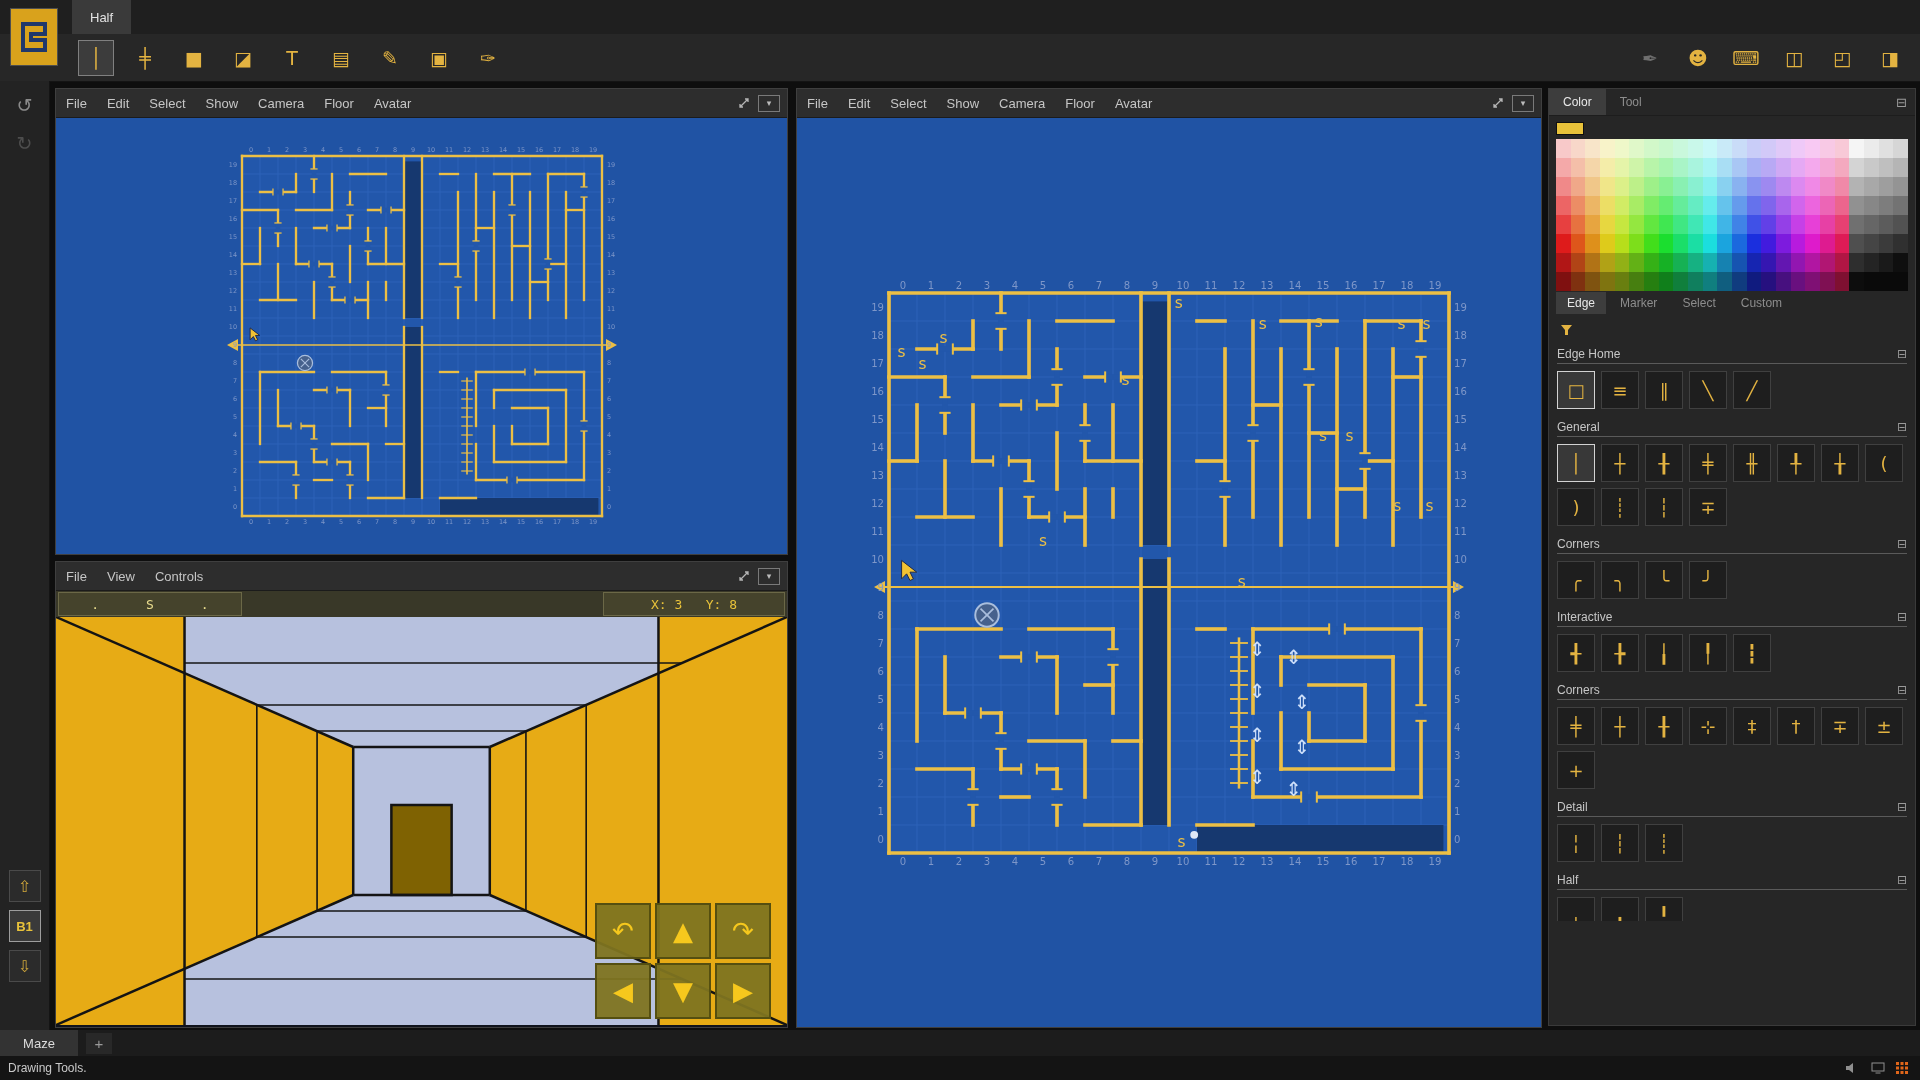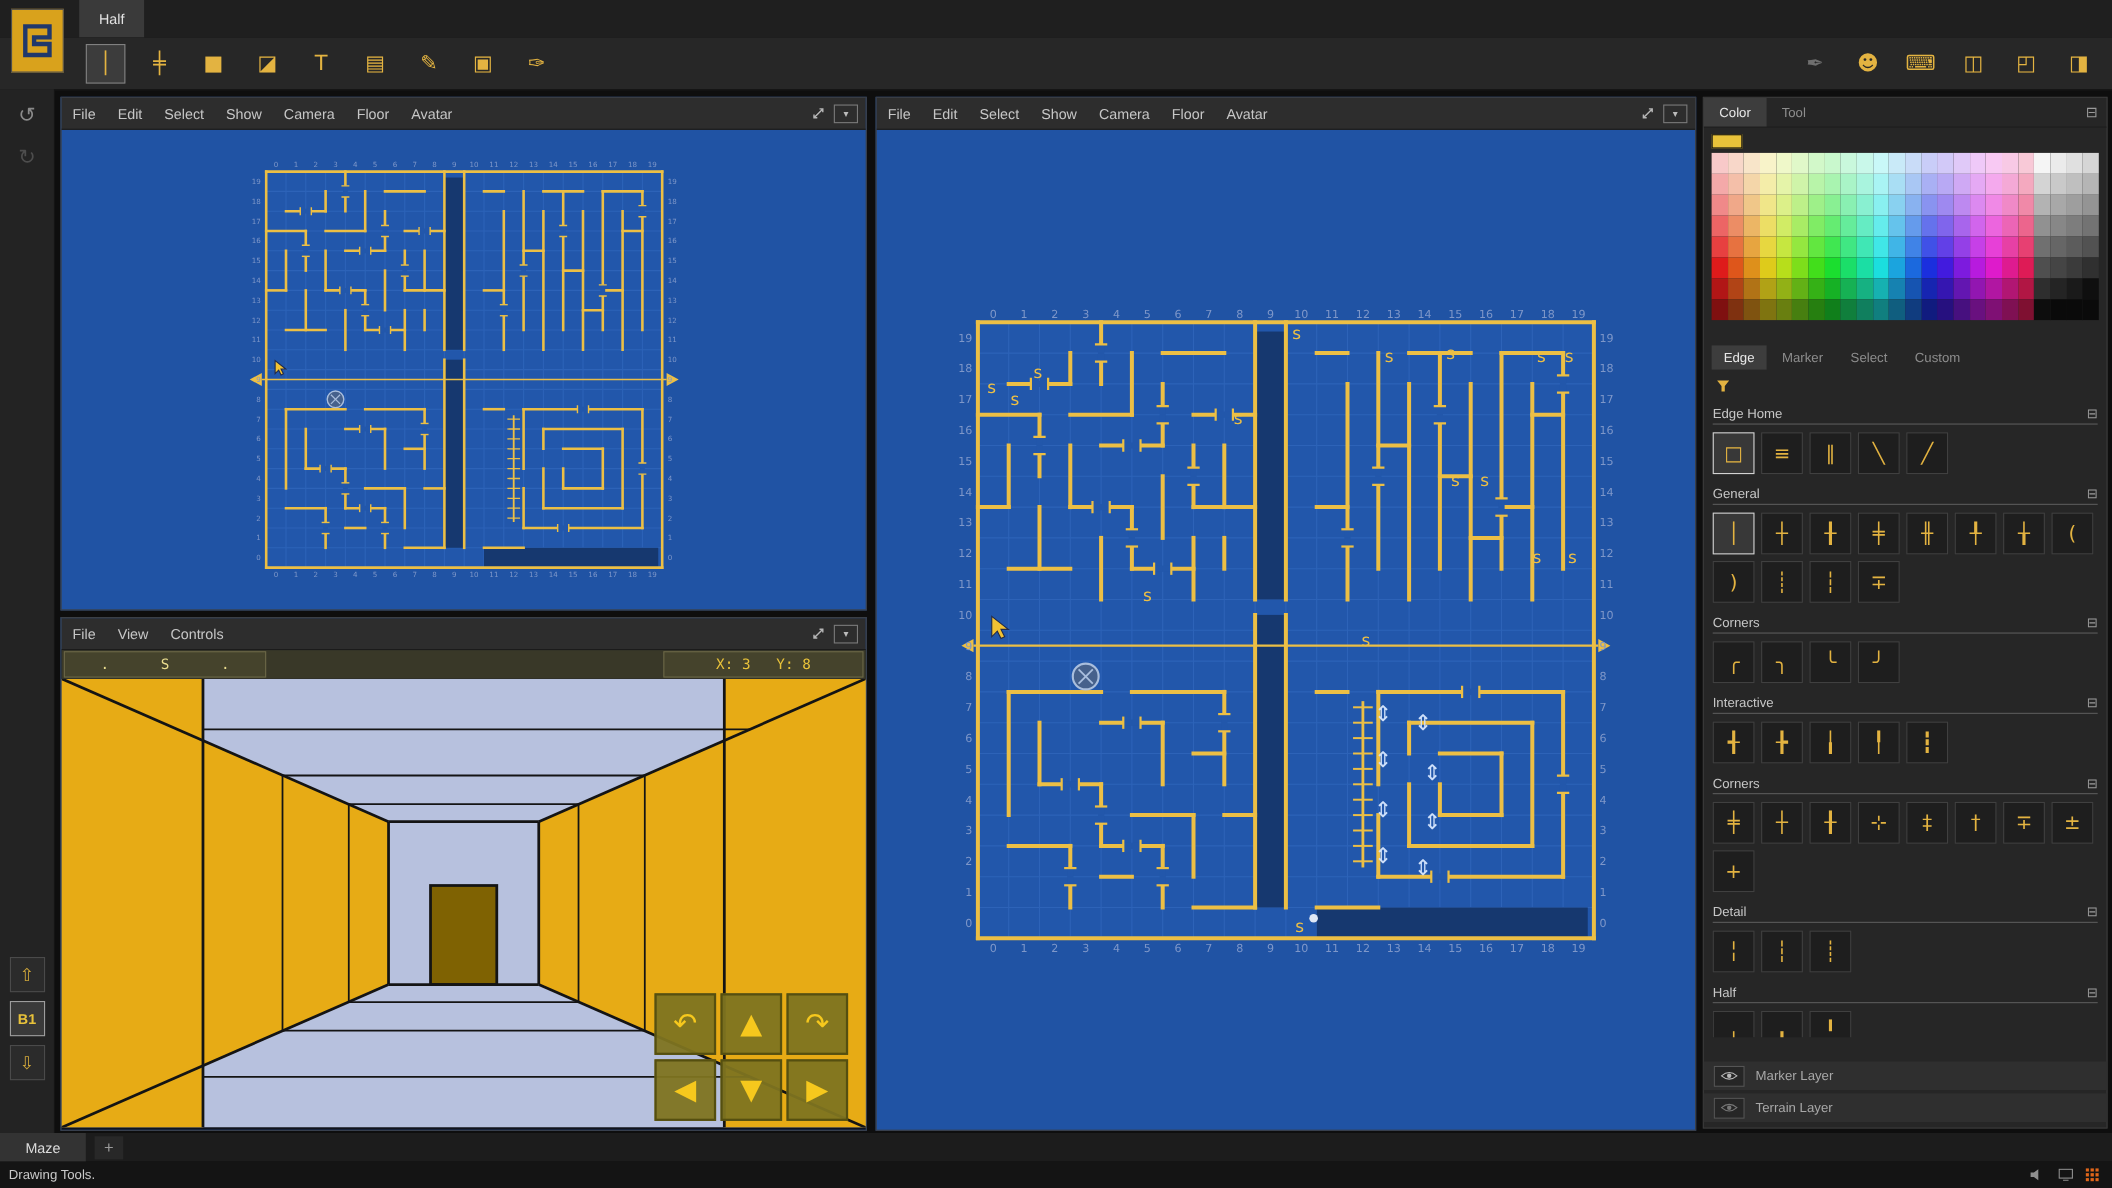--- a/index.html
+++ b/index.html
@@ -65,21 +65,21 @@
           display:flex;align-items:center;justify-content:center}
 
   
   #rp{position:absolute;left:1548px;top:88px;width:368px;height:938px;background:#262626;border:1px solid #3a3a3a;box-sizing:border-box}
   .rp-tabs{display:flex;height:26px;border-bottom:1px solid #1d1d1d;align-items:stretch}
   .rp-tab{padding:0 14px;font-size:12px;color:#8d8d8d;display:flex;align-items:center}
   .rp-tab.act{background:#3d3d3d;color:#e8e8e8}
   .rp-collapse{margin-left:auto;color:#9a9a9a;padding:0 8px;display:flex;align-items:center;font-size:13px}
   .swatch{margin:6px 0 4px 7px;width:26px;height:11px;border:1px solid #101010}
   .palette{margin:0 7px;height:152px;display:grid;grid-template-columns:repeat(24,1fr);grid-auto-rows:1fr}
-  .cat-tabs{display:flex;margin:23px 7px 0;gap:3px}
+  .cat-tabs{display:flex;margin:1px 7px 0;gap:3px}
   .cat-tab{padding:4px 11px;font-size:12px;color:#8d8d8d}
   .cat-tab.act{background:#3d3d3d;color:#e8e8e8}
   .filter-row{margin:8px 0 0 11px;height:14px}
   .sec{margin:11px 8px 0}
   .sec-head{display:flex;align-items:center;border-bottom:1px solid #5a5a5a;padding-bottom:2px;margin-bottom:7px}
   .sec-title{font-size:12px;color:#c6c6c6;flex:1}
   .sec-min{color:#9a9a9a;font-size:12px}
   .sec-items{display:flex;flex-wrap:wrap;gap:6px}
   .tbtn{width:38px;height:38px;background:#1e1e1e;border:1px solid #404040;color:#e3b341;font-size:18px;
         display:flex;align-items:center;justify-content:center;box-sizing:border-box}
@@ -1195,40 +1195,20 @@
           <div class="sec-title">Half</div>
           <div class="sec-min glyph">⊟</div>
         </div>
         <div class="sec-items">
           <div class="tbtn glyph">╷</div>
           <div class="tbtn glyph">╻</div>
           <div class="tbtn glyph">╹</div>
         </div>
       </div>
     </div>
-  <div class="layers" id="layers">
-      <div class="layer-row">
-        <div class="layer-eye">
-          <svg width="16" height="10">
-            <path d="M1 5 Q8 -1 15 5 Q8 11 1 5 Z" fill="none" stroke="#b9b9b9"></path>
-            <circle cx="8" cy="5" r="2" fill="#b9b9b9"></circle>
-          </svg>
-        </div>
-        <div class="layer-label">Marker Layer</div>
-      </div>
-      <div class="layer-row">
-        <div class="layer-eye">
-          <svg width="16" height="10">
-            <path d="M1 5 Q8 -1 15 5 Q8 11 1 5 Z" fill="none" stroke="#777"></path>
-            <circle cx="8" cy="5" r="2" fill="#777"></circle>
-          </svg>
-        </div>
-        <div class="layer-label">Terrain Layer</div>
-      </div>
-    </div>
 </div>
 
 <div class="tabbar">
   <div class="maze-tab">Maze</div>
   <div class="add-tab">+</div>
 </div>
 <div class="statusbar">
   <span>Drawing Tools.</span>
   <div class="status-icons">
     <svg width="15" height="12">

